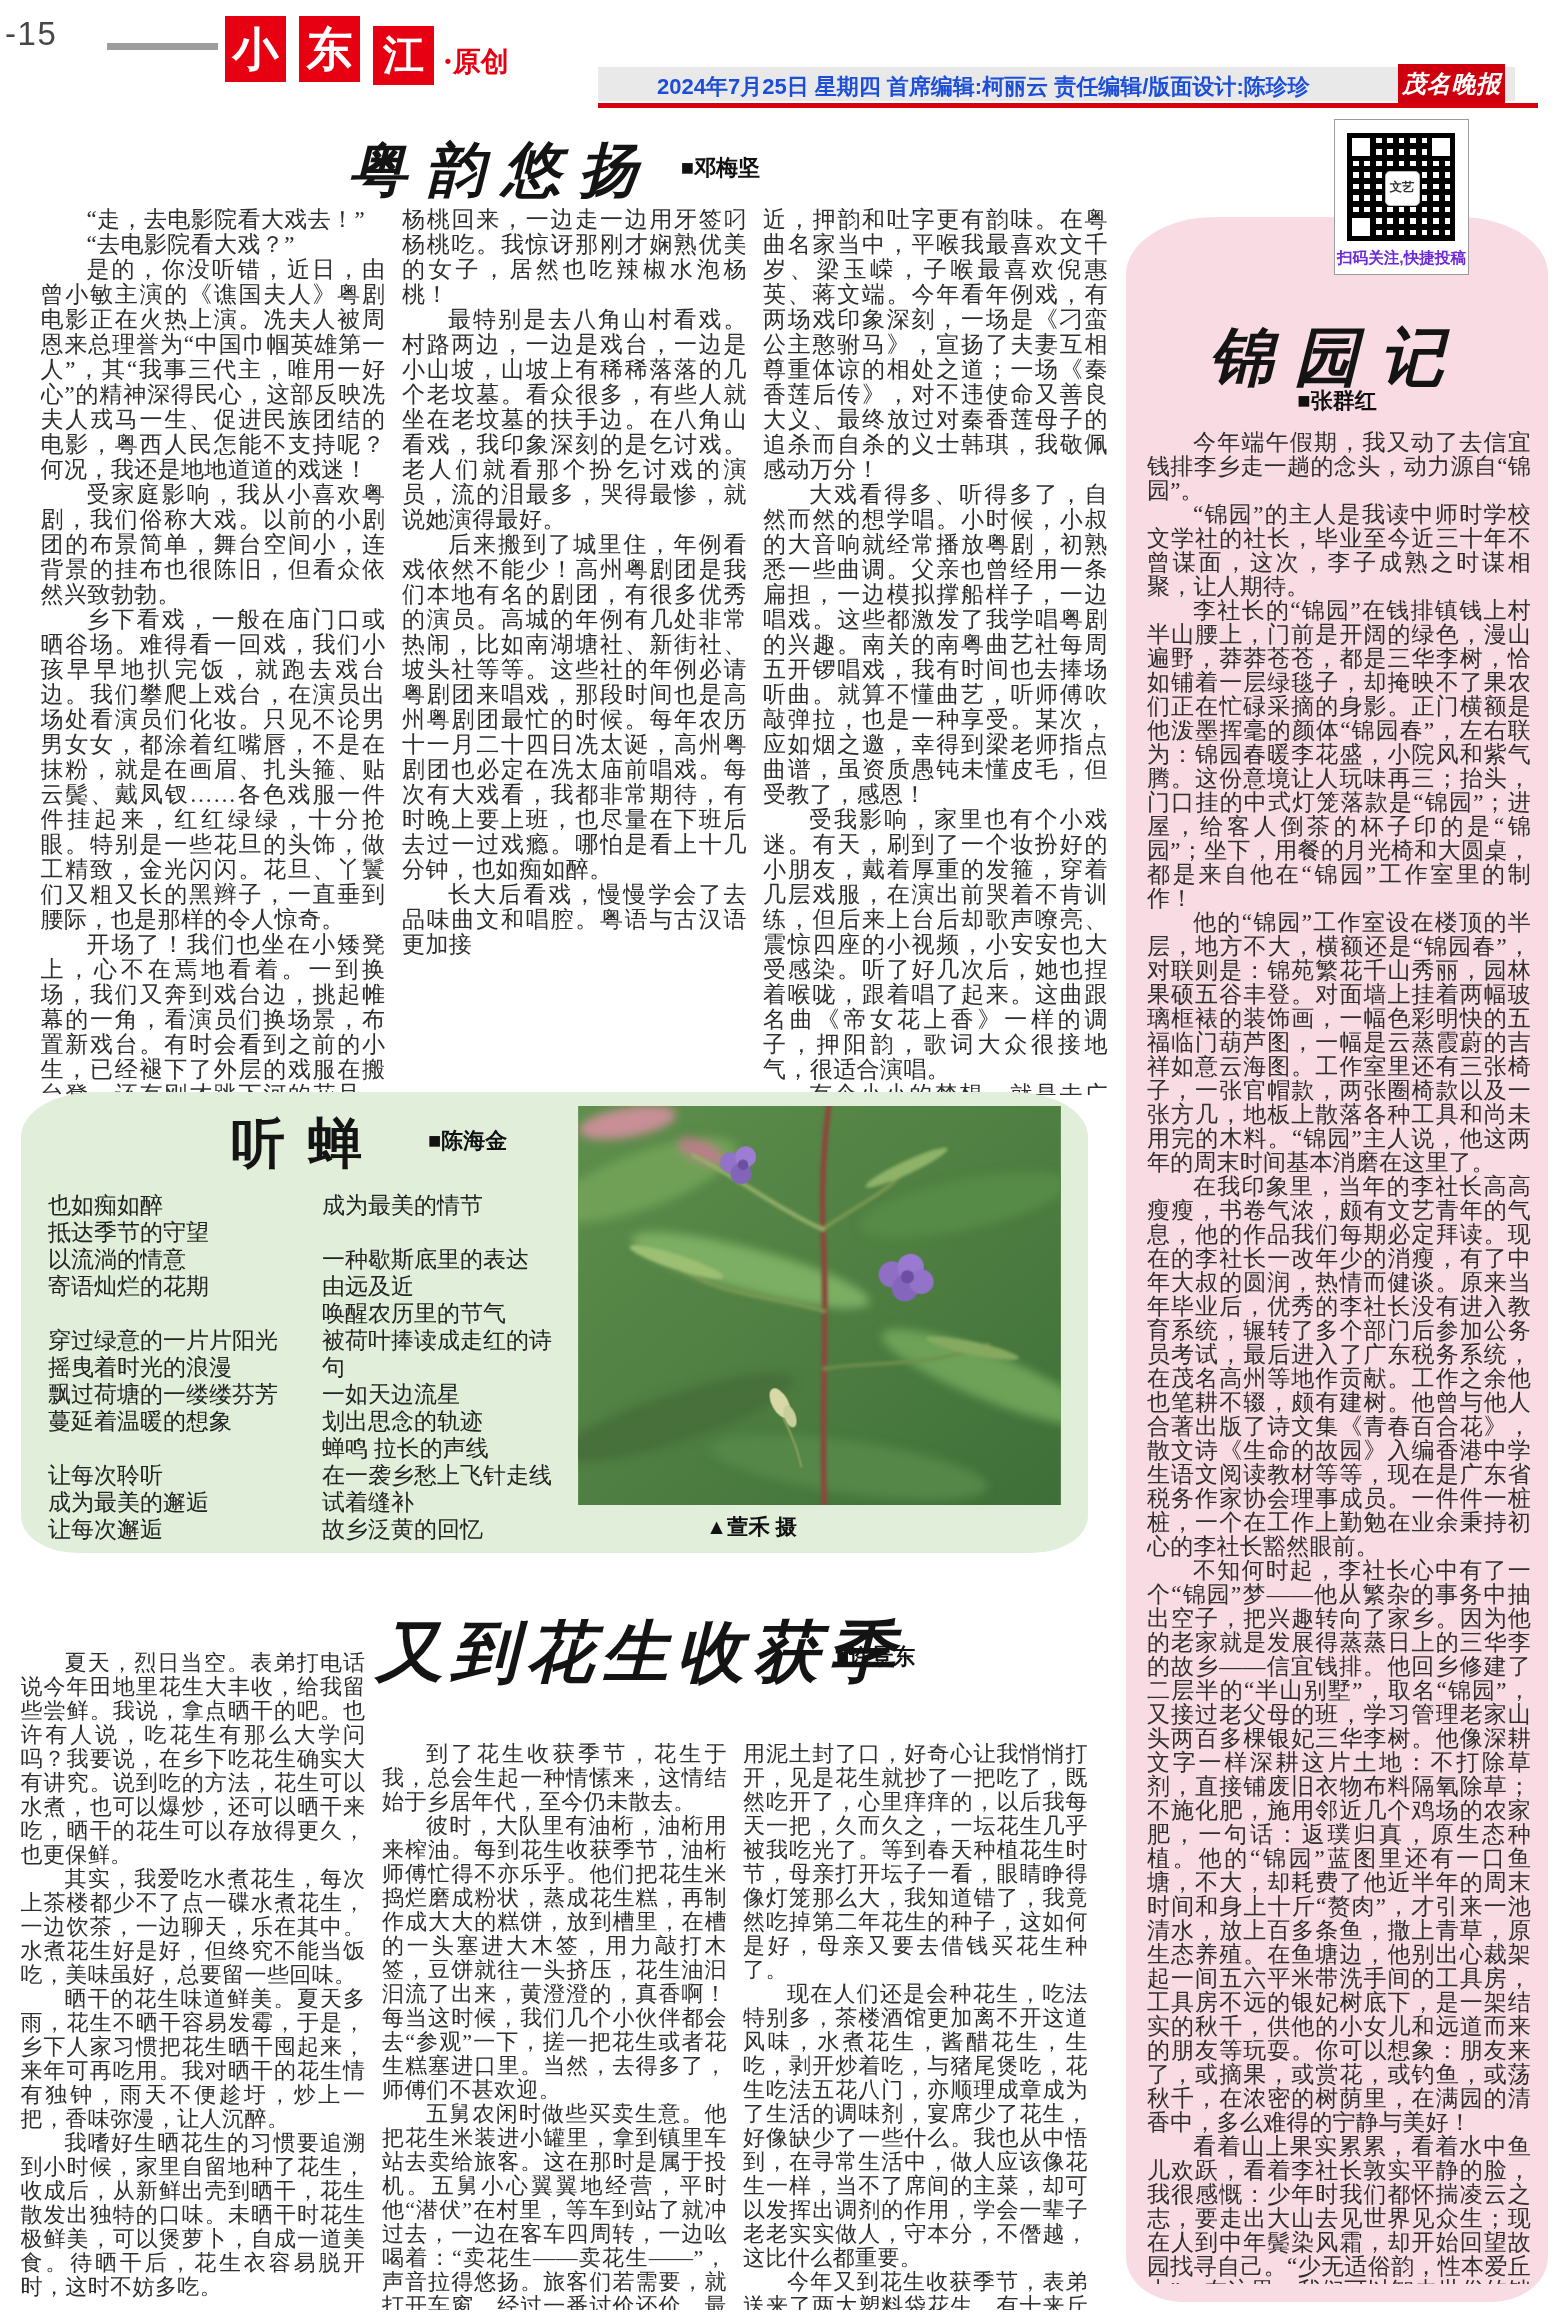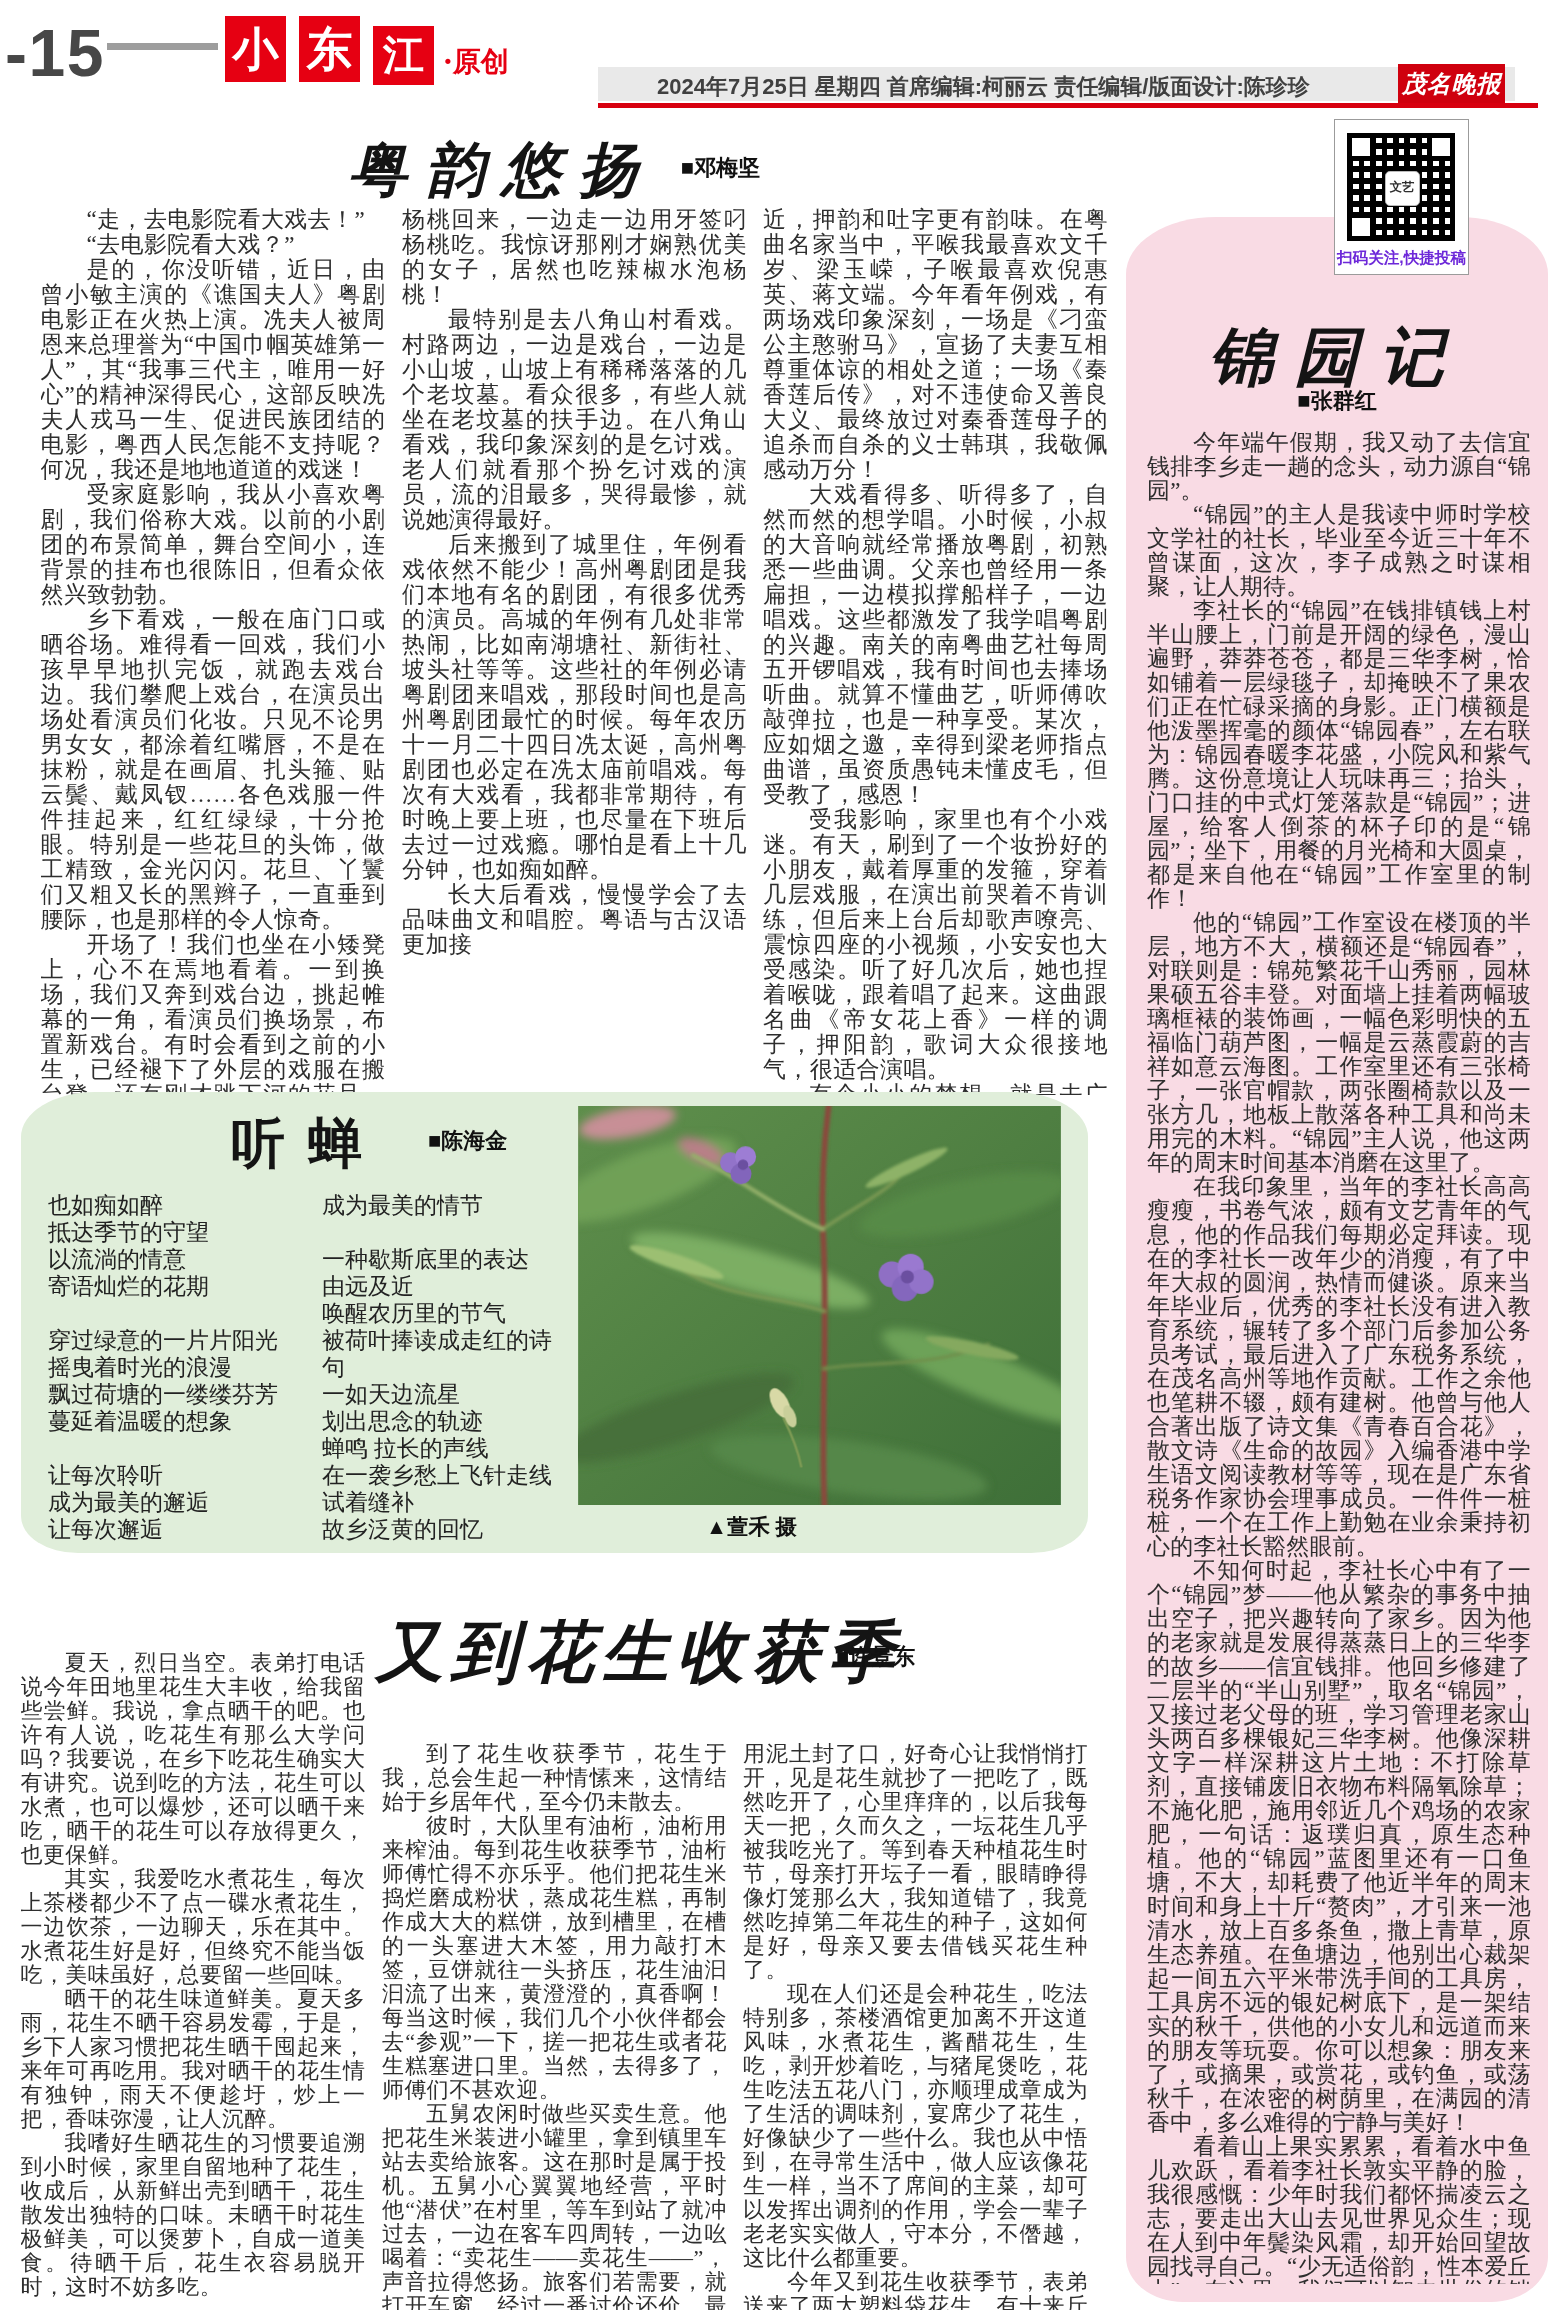--- a/index.html
+++ b/index.html
@@ -1,31 +1,31 @@
 <!DOCTYPE html>
 <html style="font-size:13px"><head>
 <meta charset="utf-8">
 <style>
   html,body{margin:0;padding:0;background:#fff;}
   .page{position:relative;width:1562px;height:2319px;background:#fff;overflow:hidden;
         font-family:"Liberation Serif","DejaVu Serif",serif;color:#2e2e2e;}
   
   .pagenum{position:absolute;left:4.9px;top:14.8px;font-family:"Liberation Sans",sans-serif;
-           font-size:66px;font-weight:bold;color:#474747;letter-spacing:1.6px;}
+           font-size:33px;font-weight:normal;color:#474747;letter-spacing:1.6px;}
   .dashrule{position:absolute;left:107px;top:43px;width:111px;height:6.6px;background:#9d9d9d;}
   .secbox{position:absolute;top:16.4px;width:61px;height:66px;background:#e60012;color:#fff;
           font-size:46px;font-weight:bold;text-align:center;line-height:66px;
           font-family:"DejaVu Serif",serif;}
   .secbox.b1{left:225px;} .secbox.b2{left:299px;}
   .secbox.b3{left:373px;top:26px;height:59px;line-height:59px;font-size:41px;}
   .tagline{position:absolute;left:443px;top:43px;color:#e60012;font-size:28px;font-weight:bold;
            font-family:"DejaVu Serif",serif;}
   .datebar{position:absolute;left:598px;top:67px;width:917px;height:34px;background:#e9e9e9;}
   .dateline{position:absolute;left:657px;top:72px;font-family:"Liberation Sans",sans-serif;
-            font-size:22px;font-weight:bold;color:#404040;}
+            font-size:22px;font-weight:bold;color:#1d4ed8;}
   .masthead{position:absolute;left:1398px;top:64px;width:107px;height:39px;background:#cf000e;
             color:#fff;text-align:center;line-height:39px;font-size:24px;font-weight:bold;
             font-style:italic;font-family:"DejaVu Serif",serif;letter-spacing:0.8px;}
   .redrule{position:absolute;left:598px;top:103px;width:940px;height:4.9px;background:#d7000f;}
   
   .atitle{font-family:"DejaVu Serif",serif;font-weight:bold;color:#141414;}
   .author{font-family:"Liberation Sans",sans-serif;font-weight:bold;color:#111;}
   .col{position:absolute;overflow:hidden;text-align:justify;}
   .col p{margin:0;text-indent:2em;}
   .col p.cont{text-indent:0;}

